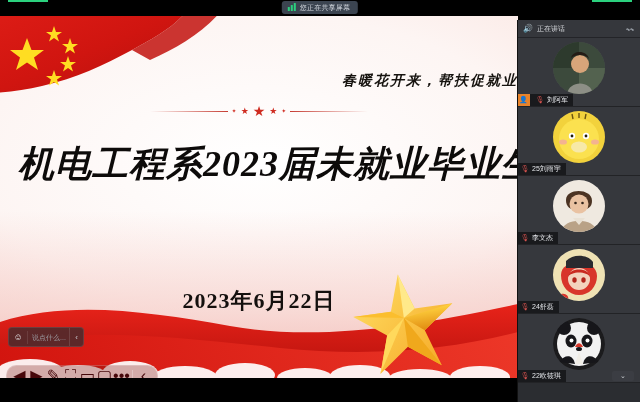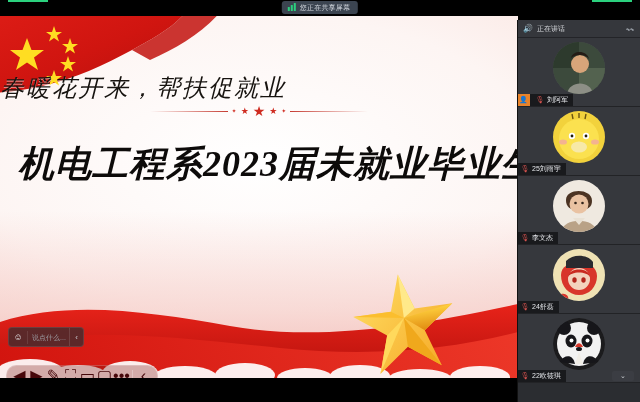--- a/index.html
+++ b/index.html
@@ -90,25 +90,25 @@
     position: absolute; right: 38px; bottom: 0px;
     width: 150px; height: 110px;
     z-index: 5;
   }
 
   
   .slide-text { position: absolute; inset: 0; z-index: 8; }
 
   .subtitle {
     position: absolute; top: 56px; left: 0; right: 0;
-    text-align: left;
+    text-align: right;
     font-family: "Liberation Serif", "DejaVu Serif", serif;
-    font-weight: 400;
+    font-weight: 700;
     font-style: italic;
-    font-size: 24px;
+    font-size: 14px;
     color: #17130f;
     letter-spacing: 2px;
     text-shadow: 0 1px 0 rgba(255,255,255,.6);
   }
   .divider {
     position: absolute; top: 88px; left: 0; right: 0;
     height: 14px;
     display: flex; align-items: center; justify-content: center; gap: 4px;
   }
   .divider .line {
@@ -374,20 +374,21 @@
           <span class="line"></span>
           <span class="st s1">✦</span>
           <span class="st s2">★</span>
           <span class="st s3">★</span>
           <span class="st s2">★</span>
           <span class="st s1">✦</span>
           <span class="line r"></span>
         </div>
 
         <div class="title-l1">机电工程系2023届未就业毕业生</div>
+        <div class="date">2023年6月22日</div>
       </div>
     </div>
 
     <div class="chat-input">
       <span class="emoji">☺</span>
       <span class="ph">说点什么...</span>
       <span class="collapse">‹</span>
     </div>
 
     <div class="annot-bar">

